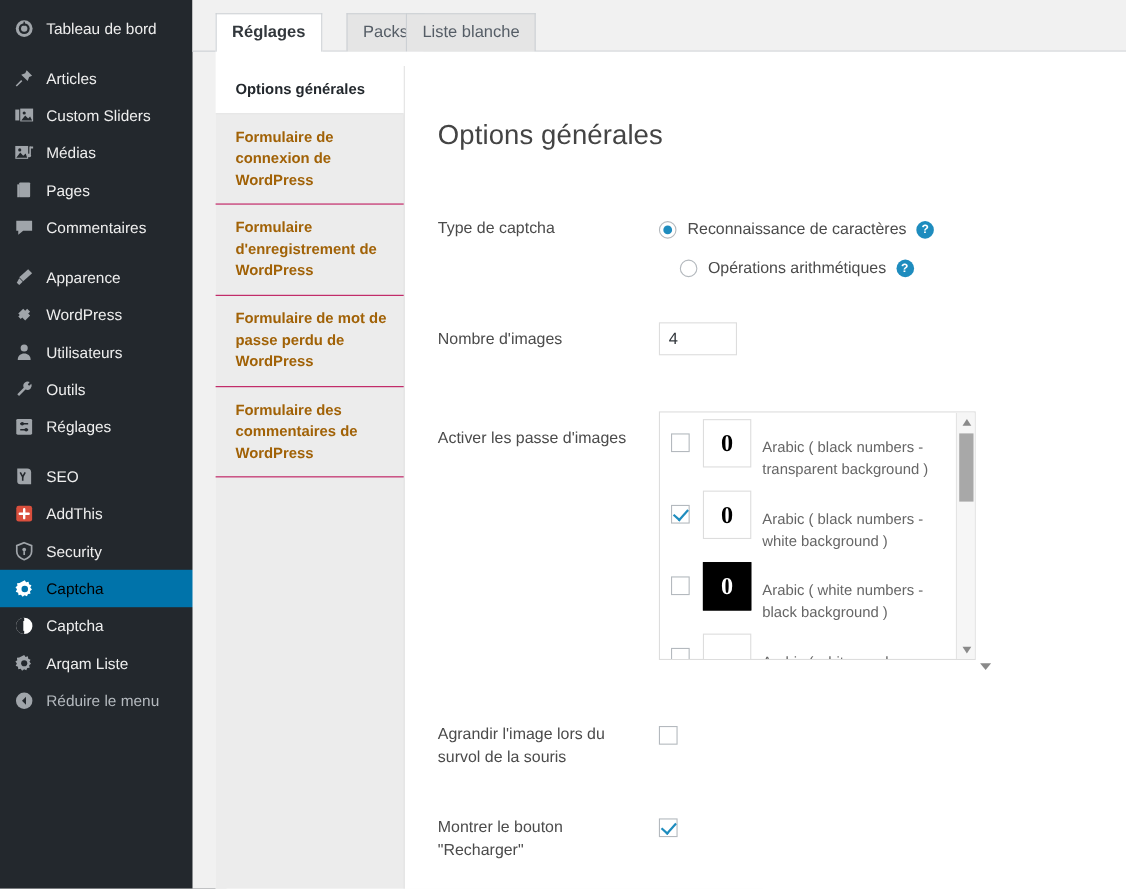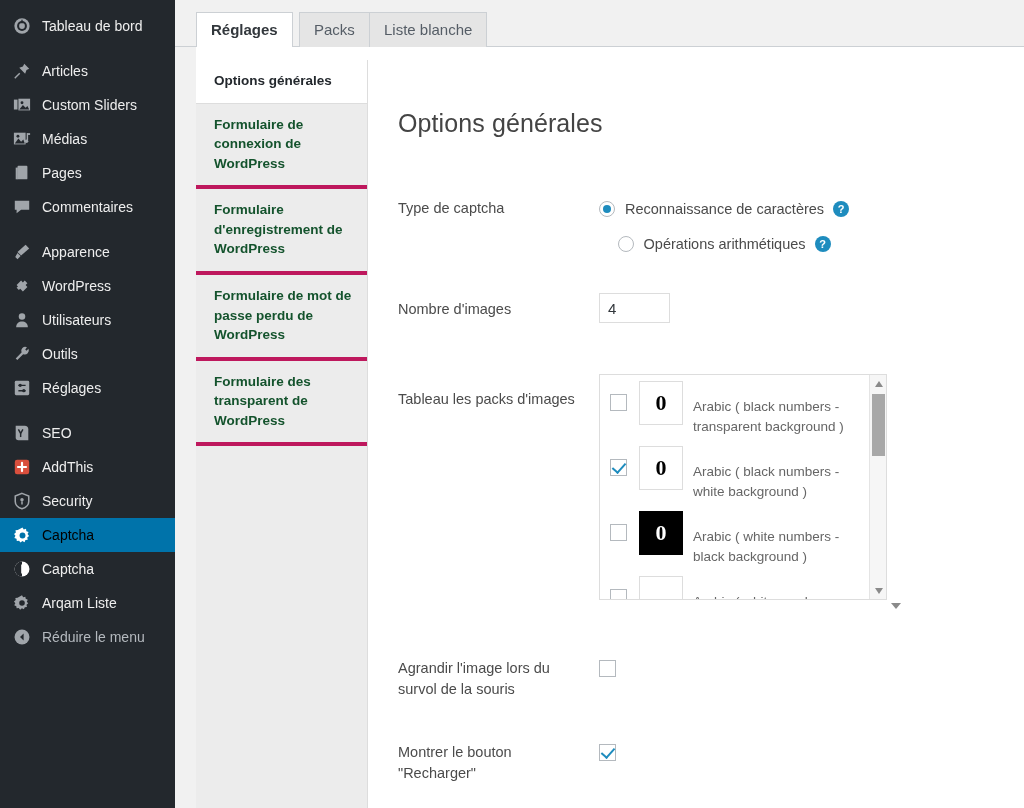--- a/index.html
+++ b/index.html
@@ -102,23 +102,23 @@
   .subnav {
     position: absolute; left: 0; top: 13px;
     width: 172px; height: 748px;
     background: #ececec;
     border-right: 1px solid #dddddd;
   }
   .subnav-item {
     padding: 11px 14px 12px 18px;
     font-size: 13.5px;
     font-weight: bold;
-    color: #14532d;
+    color: #a16207;
     line-height: 1.45;
-    border-bottom: 4px solid #be185d;
+    border-bottom: 1px solid #be185d;
     cursor: pointer;
   }
   .subnav-item.active {
     background: #ffffff;
     color: #23282d;
     border-bottom: 1px solid #dddddd;
   }
 
   
   .form-panel {
@@ -501,32 +501,32 @@
       </span>
       <span class="mi-label">Réduire le menu</span>
     </div>
 
   </div>
 
   <div id="wpbody">
 
     <div class="tab-strip">
       <div class="nav-tab active" style="left:21px;">Réglages</div>
-      <div class="nav-tab" style="left:124px;">Packs</div>
+      <div class="nav-tab" style="left:140px;">Packs</div>
       <div class="nav-tab" style="left:194px;">Liste blanche</div>
     </div>
 
     <div class="content-card">
 
       <div class="subnav">
         <div class="subnav-item active">Options générales</div>
         <div class="subnav-item">Formulaire de connexion de WordPress</div>
         <div class="subnav-item">Formulaire d'enregistrement de WordPress</div>
         <div class="subnav-item">Formulaire de mot de passe perdu de WordPress</div>
-        <div class="subnav-item">Formulaire des transparent de WordPress</div>
+        <div class="subnav-item">Formulaire des commentaires de WordPress</div>
       </div>
 
       <div class="form-panel">
 
         <h1 class="panel-title">Options générales</h1>
 
         <div class="form-row" style="top:138px;">
           <div class="row-label">Type de captcha</div>
           <div class="row-field">
 
@@ -546,21 +546,21 @@
         </div>
 
         <div class="form-row" style="top:239px;">
           <div class="row-label">Nombre d'images</div>
           <div class="row-field" style="top:-6px;">
             <input class="txt-input small" type="text" value="4" style="">
           </div>
         </div>
 
         <div class="form-row" style="top:316px;">
-          <div class="row-label" style="top:13px;">Tableau les packs d'images</div>
+          <div class="row-label" style="top:13px;">Activer les passe d'images</div>
           <div class="row-field" style="top:-2px;">
 
             <div class="packs-box">
               <div class="packs-inner">
 
                 <div class="pack-row">
                   <span class="cbx pack-cbx"></span>
                   <span class="thumb">0</span>
                   <span class="pack-name">Arabic ( black numbers - transparent background )</span>
                 </div>

